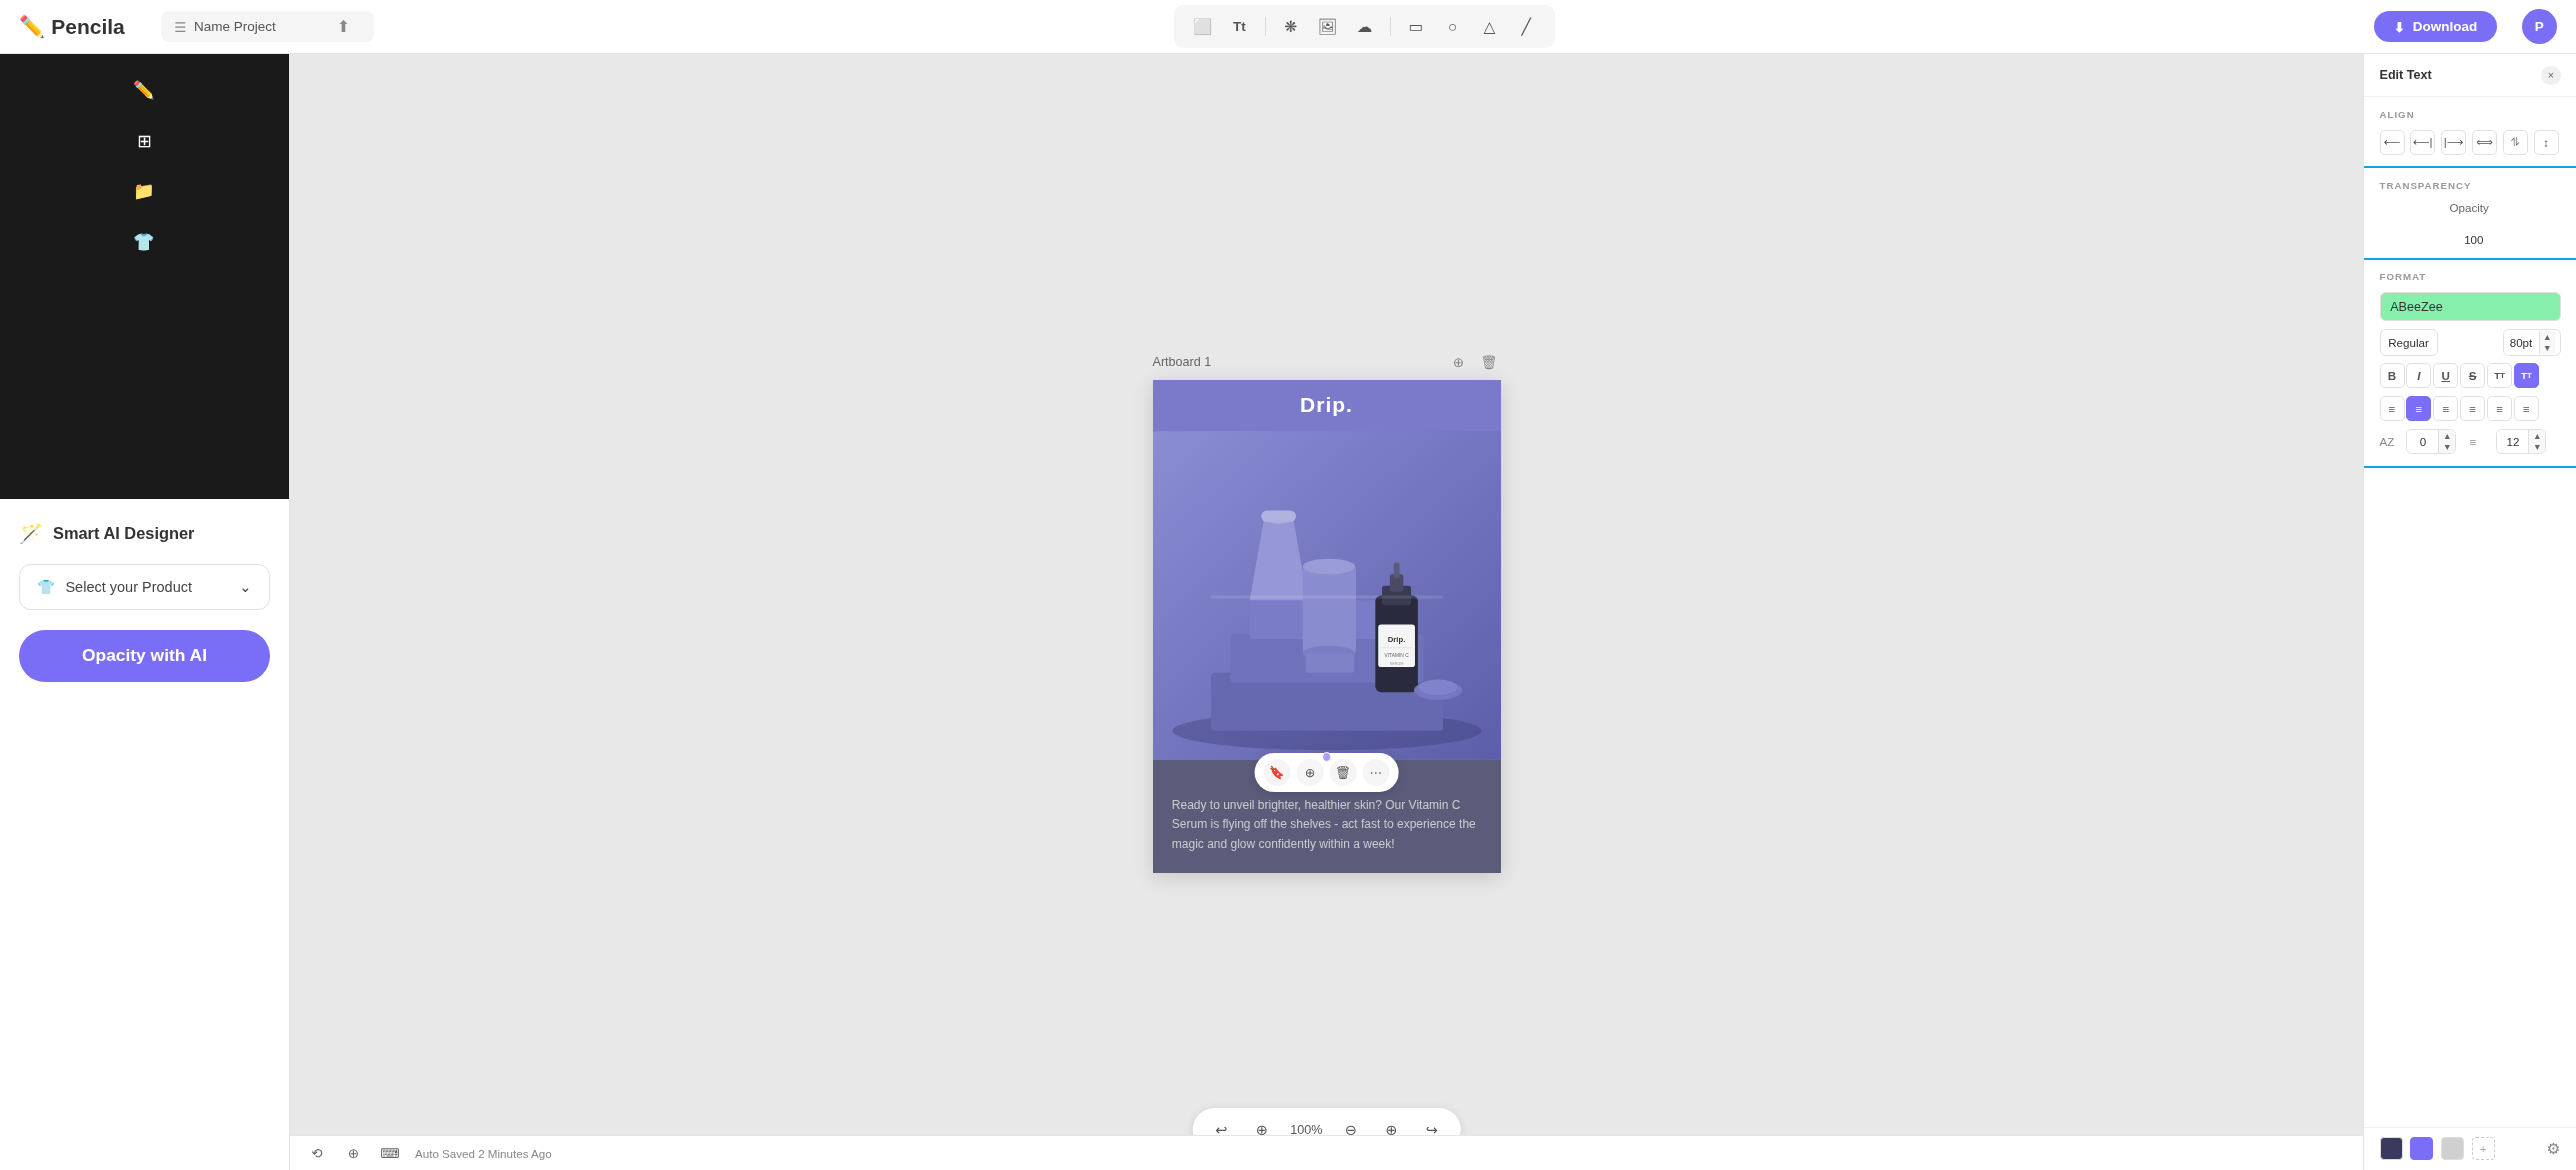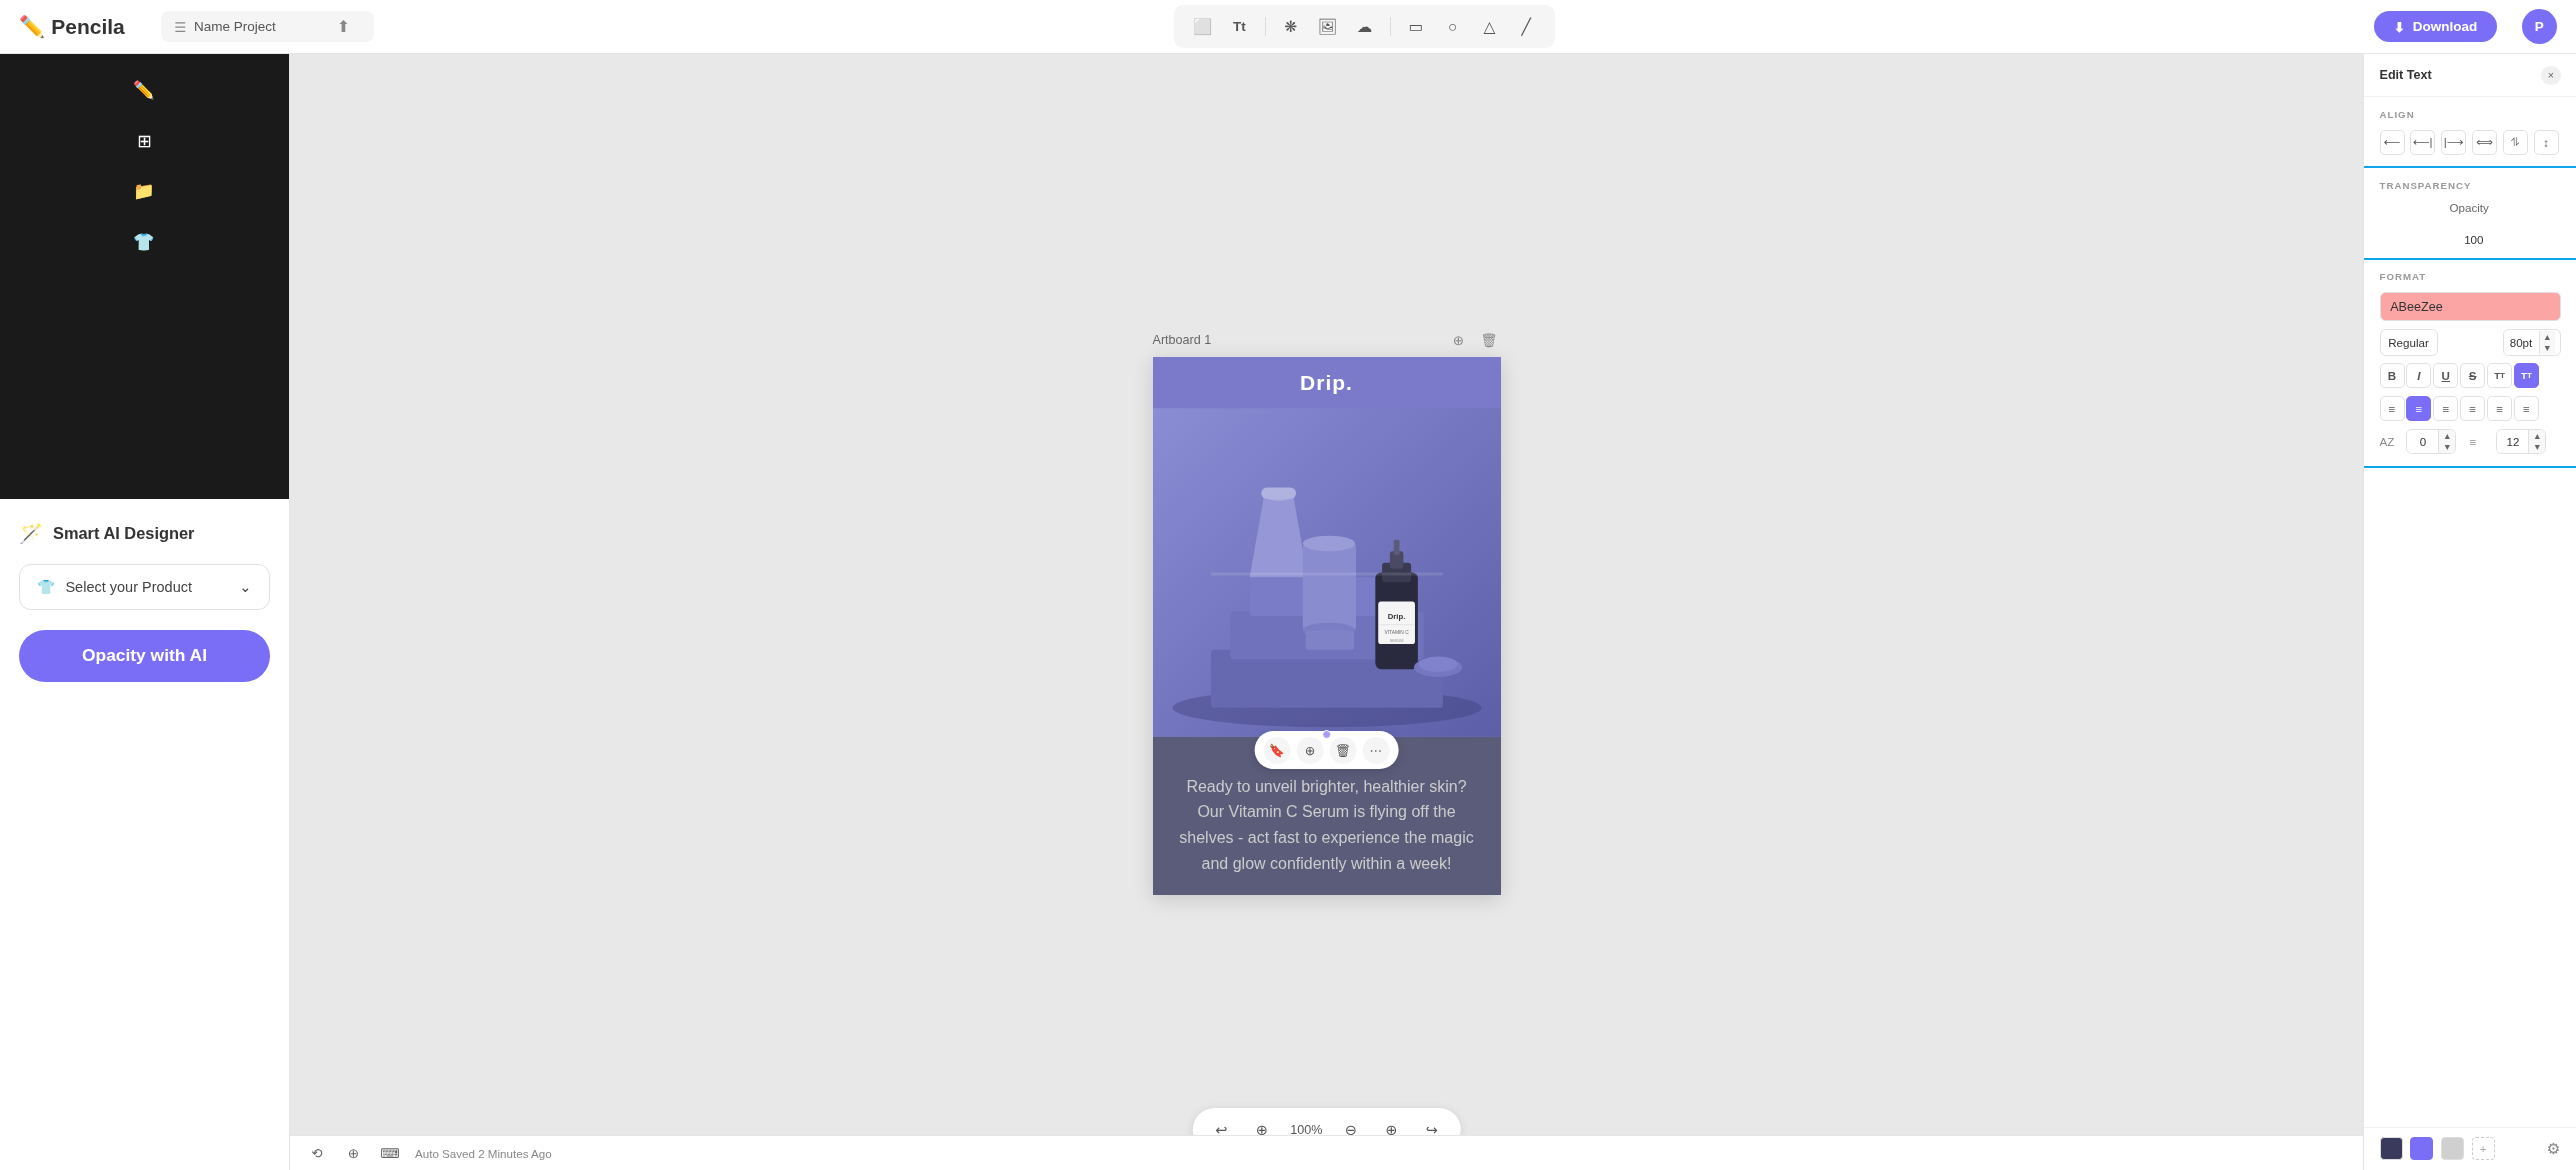--- a/index.html
+++ b/index.html
@@ -284,23 +284,23 @@
 
     .headline-text {
       font-size: 29px;
       font-weight: 800;
       color: #fff;
       text-align: center;
       line-height: 1.2;
       margin-bottom: 13.5px;
     }
     .body-text {
-      font-size: 16px;
+      font-size: 12px;
       color: #ccc;
-      text-align: center;
+      text-align: left;
       line-height: 1.6;
     }
     .element-toolbar {
       display: flex;
       gap: 5.8px;
       position: absolute;
       top: -43px;
       left: 50%;
       transform: translateX(-50%);
       background: #fff;
@@ -494,21 +494,21 @@
       border: 1px solid #ccc;
       cursor: pointer;
     }
     .format-select {
       width: 100%;
       padding: 6.8px 9.7px;
       border: 1px solid #e0e0e0;
       border-radius: 5.8px;
       font-size: 12.6px;
       color: #333;
-      background: #fca5a5;
+      background: #86efac;
       appearance: none;
       cursor: pointer;
       margin-bottom: 7.7px;
     }
     .format-row {
       display: flex;
       gap: 2px;
       align-items: center;
       margin-bottom: 7.7px;
     }

